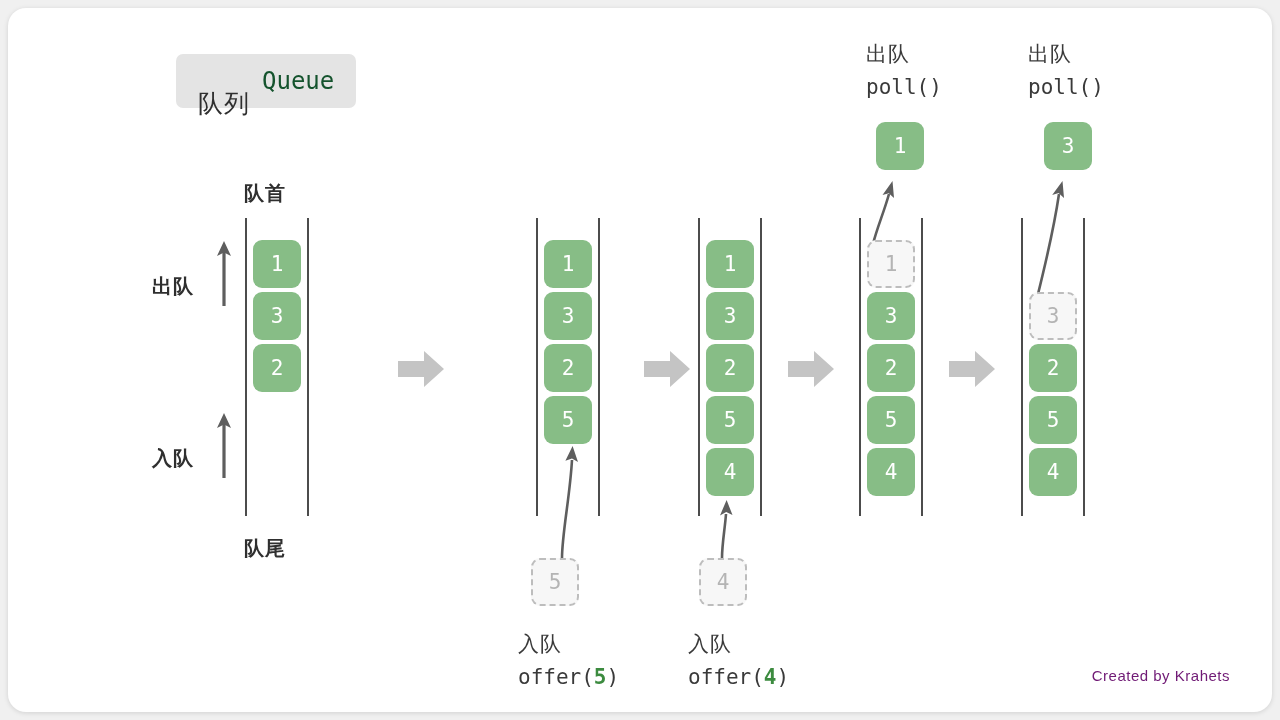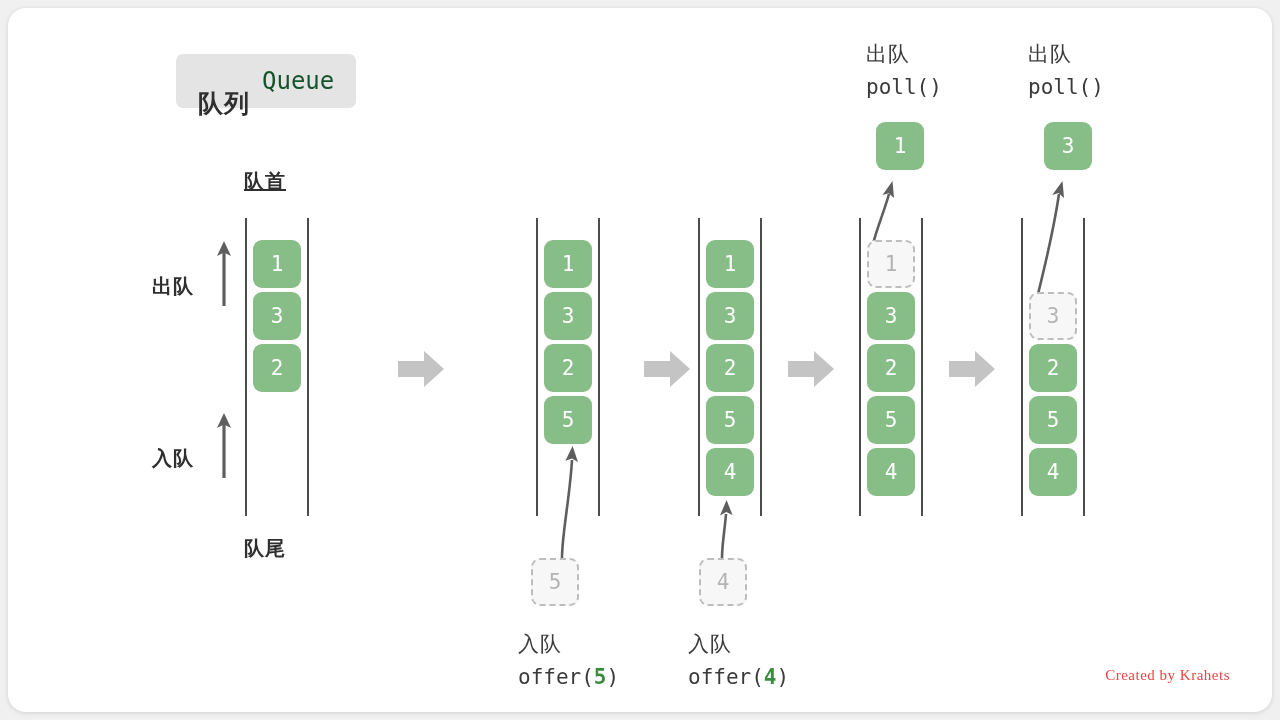--- a/index.html
+++ b/index.html
@@ -35,21 +35,21 @@
     padding: 0 22px;
     display: flex;
     align-items: center;
     gap: 12px;
     background: #e4e4e4;
     border-radius: 7px;
     white-space: nowrap;
   }
   .title-cn {
     font-size: 25px;
-    font-weight: bold;
+    font-weight: normal;
     color: #2f2f2f;
     letter-spacing: 1px;
     margin-top: 44px;
   }
   .title-en {
     font-family: "DejaVu Sans Mono", "Liberation Mono", monospace;
     font-size: 24px;
     color: #14532d;
   }
 
@@ -135,39 +135,39 @@
   .thin-arrow {
     position: absolute;
   }
   .thin-arrow svg { display: block; overflow: visible; }
 
   
   .watermark {
     position: absolute;
     right: 42px;
     bottom: 28px;
-    font-family: Liberation Serif, serif;
+    font-family: Liberation Sans, sans-serif;
     font-size: 15px;
-    color: #ef4444;
+    color: #701a75;
     letter-spacing: 0.5px;
     white-space: nowrap;
   }
 </style>
 </head>
 <body>
 
 <div id="root">
   <div class="card">
 
     <div class="title-badge">
       <span class="title-cn">队列</span>
       <span class="title-en">Queue</span>
     </div>
 
-    <div class="lbl-bold" style="left:236px; top:160px;text-decoration:underline;">队首</div>
+    <div class="lbl-bold" style="left:236px; top:172px;">队首</div>
     <div class="lbl-bold" style="left:236px; top:527px;">队尾</div>
 
     <div class="lbl-bold" style="left:144px; top:265px;">出队</div>
     <div class="lbl-bold" style="left:144px; top:437px;">入队</div>
 
     <div class="thin-arrow" style="left:205px; top:232px;">
       <svg width="22" height="68" viewBox="0 0 22 68">
         <line x1="11" y1="66" x2="11" y2="12" stroke="#5e5e5e" stroke-width="3.2"></line>
         <path d="M11 1 L18 16 L11 12.5 L4 16 Z" fill="#5e5e5e"></path>
       </svg>

